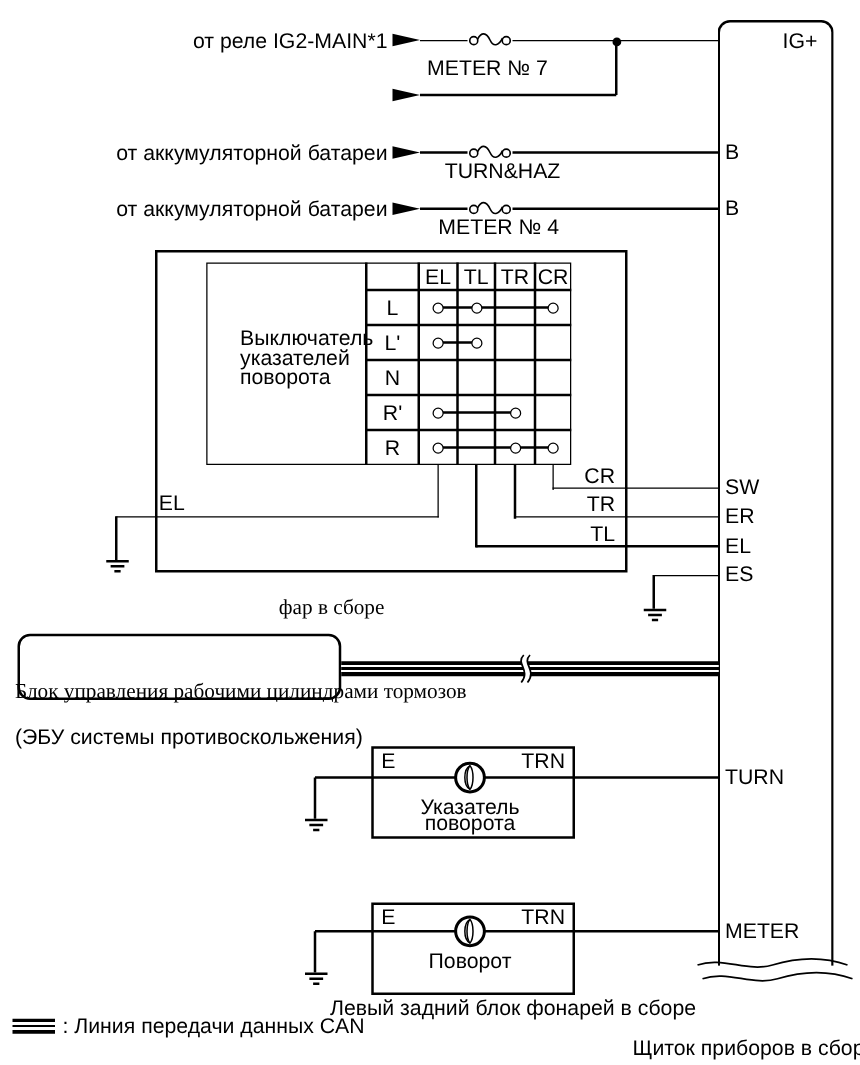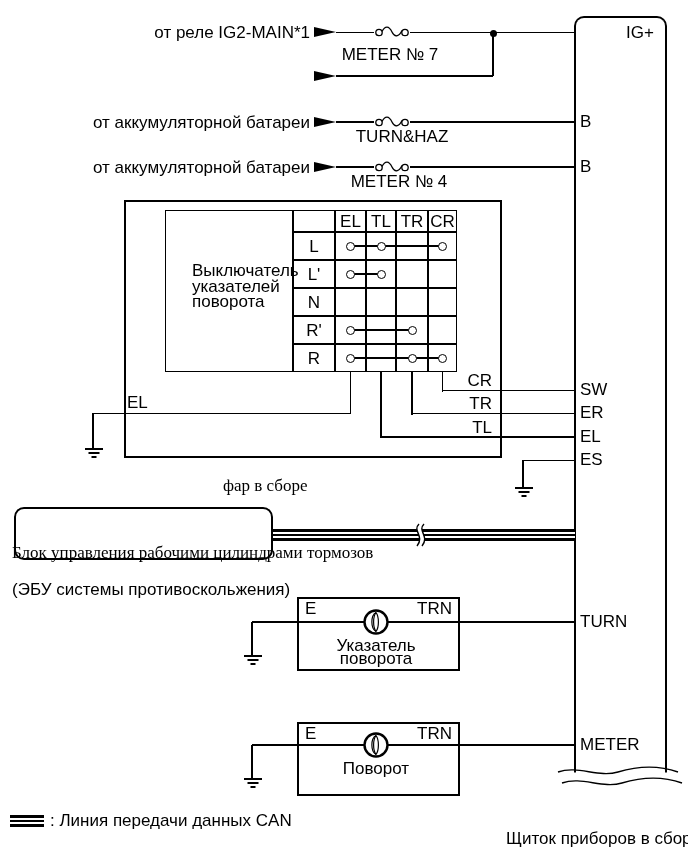--- a/index.html
+++ b/index.html
@@ -203,17 +203,18 @@
     </div>
   <div class="box" style="left:297px;top:722px;width:163px;height:74px;"></div>
   <div class="lbl" style="left:305px;top:727px;">E</div>
   <div class="lbl tr" style="left:410px;top:727px;width:42px;">TRN</div>
   <svg style="left:362px;top:731px;" width="28" height="28" viewBox="0 0 28 28">
     <circle cx="14" cy="14" r="11.5" fill="#fff" stroke="#000" stroke-width="2.4"></circle>
     <path d="M14,4.5 C10.8,8.5 10.8,19.5 14,23.5 C17.2,19.5 17.2,8.5 14,4.5 Z" fill="none" stroke="#000" stroke-width="1.2"></path>
     <path d="M14,4.5 C8.5,7.5 8.5,20.5 14,23.5" fill="none" stroke="#000" stroke-width="1.2"></path>
   </svg>
   <div class="lbl wrap tc" style="left:336px;top:762px;width:80px;">Поворот</div>
+  <div class="lbl" style="left:264px;top:800px;">Левый задний блок фонарей в сборе</div>
 
   <div class="canband" style="left:10px;top:815px;width:34px;"></div>
   <div class="lbl" style="left:50px;top:814px;">: Линия передачи данных CAN</div>
 
 </div>
 
 </body></html>

